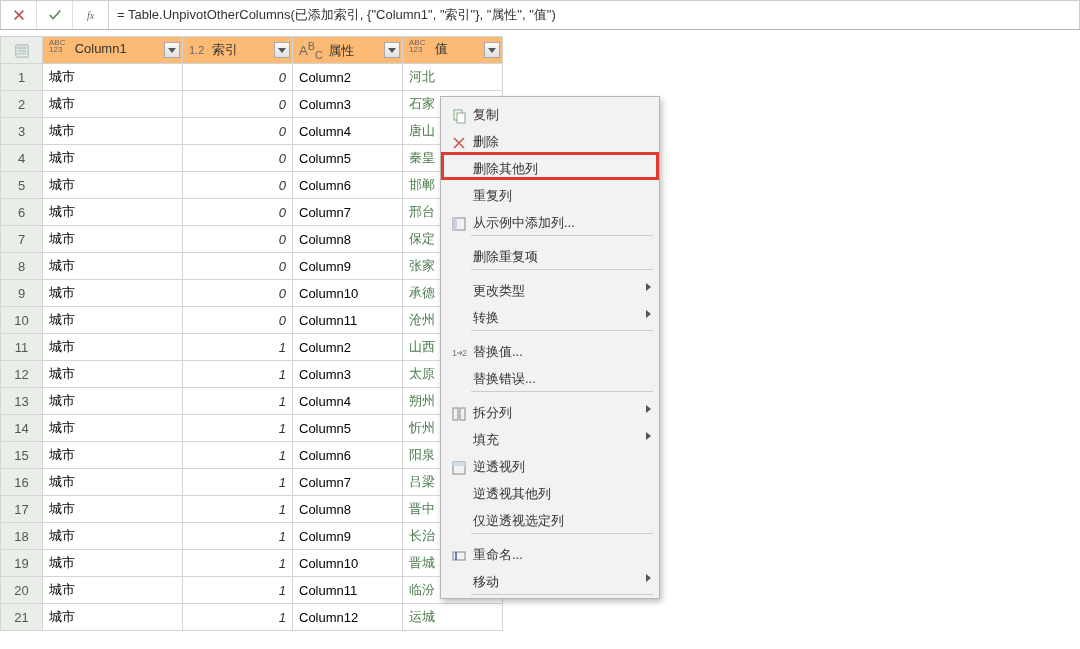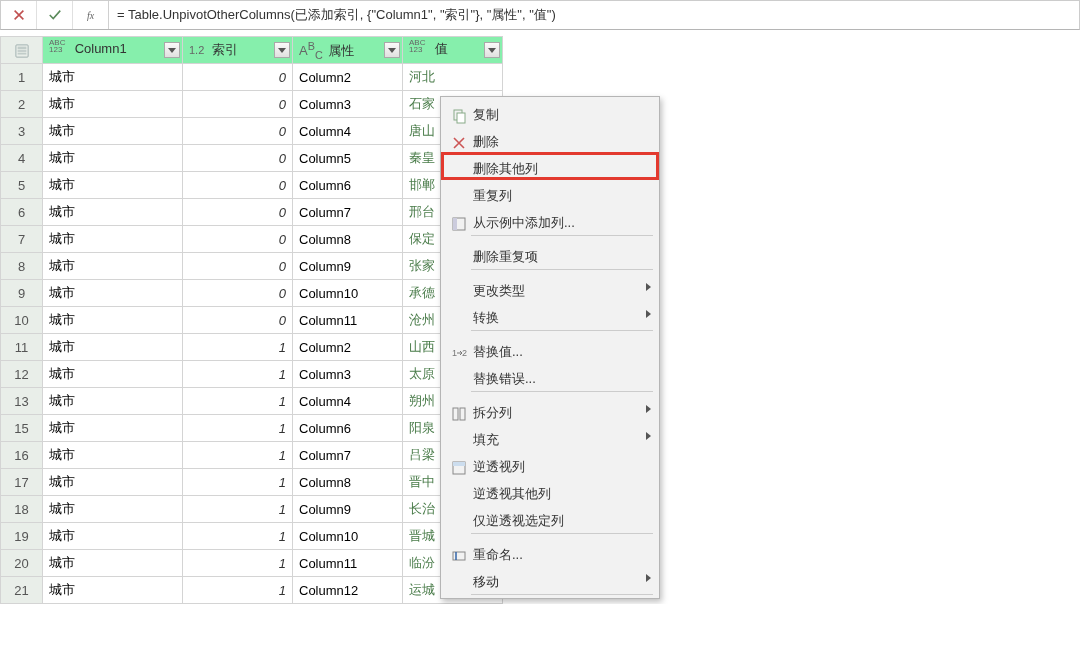--- a/index.html
+++ b/index.html
@@ -74,21 +74,21 @@
     }
     .corner-cell svg { width: 14px; height: 14px; vertical-align: middle; }
     .row-header {
       width: 42px;
       background: #e9eee9;
       text-align: center !important;
       color: #555;
       font-size: 13px;
     }
     .col-header {
-      background: #86efac;
+      background: #fdba74;
       position: relative;
       font-weight: normal;
       color: #333;
       padding-right: 22px !important;
     }
     .type-icon {
       display: inline-block;
       width: 22px;
       height: 100%;
       vertical-align: middle;
@@ -300,20 +300,27 @@
           <td class="val-cell">太原</td>
         </tr>
         <tr>
           <td class="row-header">13</td>
           <td>城市</td>
           <td class="num-cell">1</td>
           <td>Column4</td>
           <td class="val-cell">朔州</td>
         </tr>
         <tr>
+          <td class="row-header">14</td>
+          <td>城市</td>
+          <td class="num-cell">1</td>
+          <td>Column5</td>
+          <td class="val-cell">忻州</td>
+        </tr>
+        <tr>
           <td class="row-header">15</td>
           <td>城市</td>
           <td class="num-cell">1</td>
           <td>Column6</td>
           <td class="val-cell">阳泉</td>
         </tr>
         <tr>
           <td class="row-header">16</td>
           <td>城市</td>
           <td class="num-cell">1</td>

